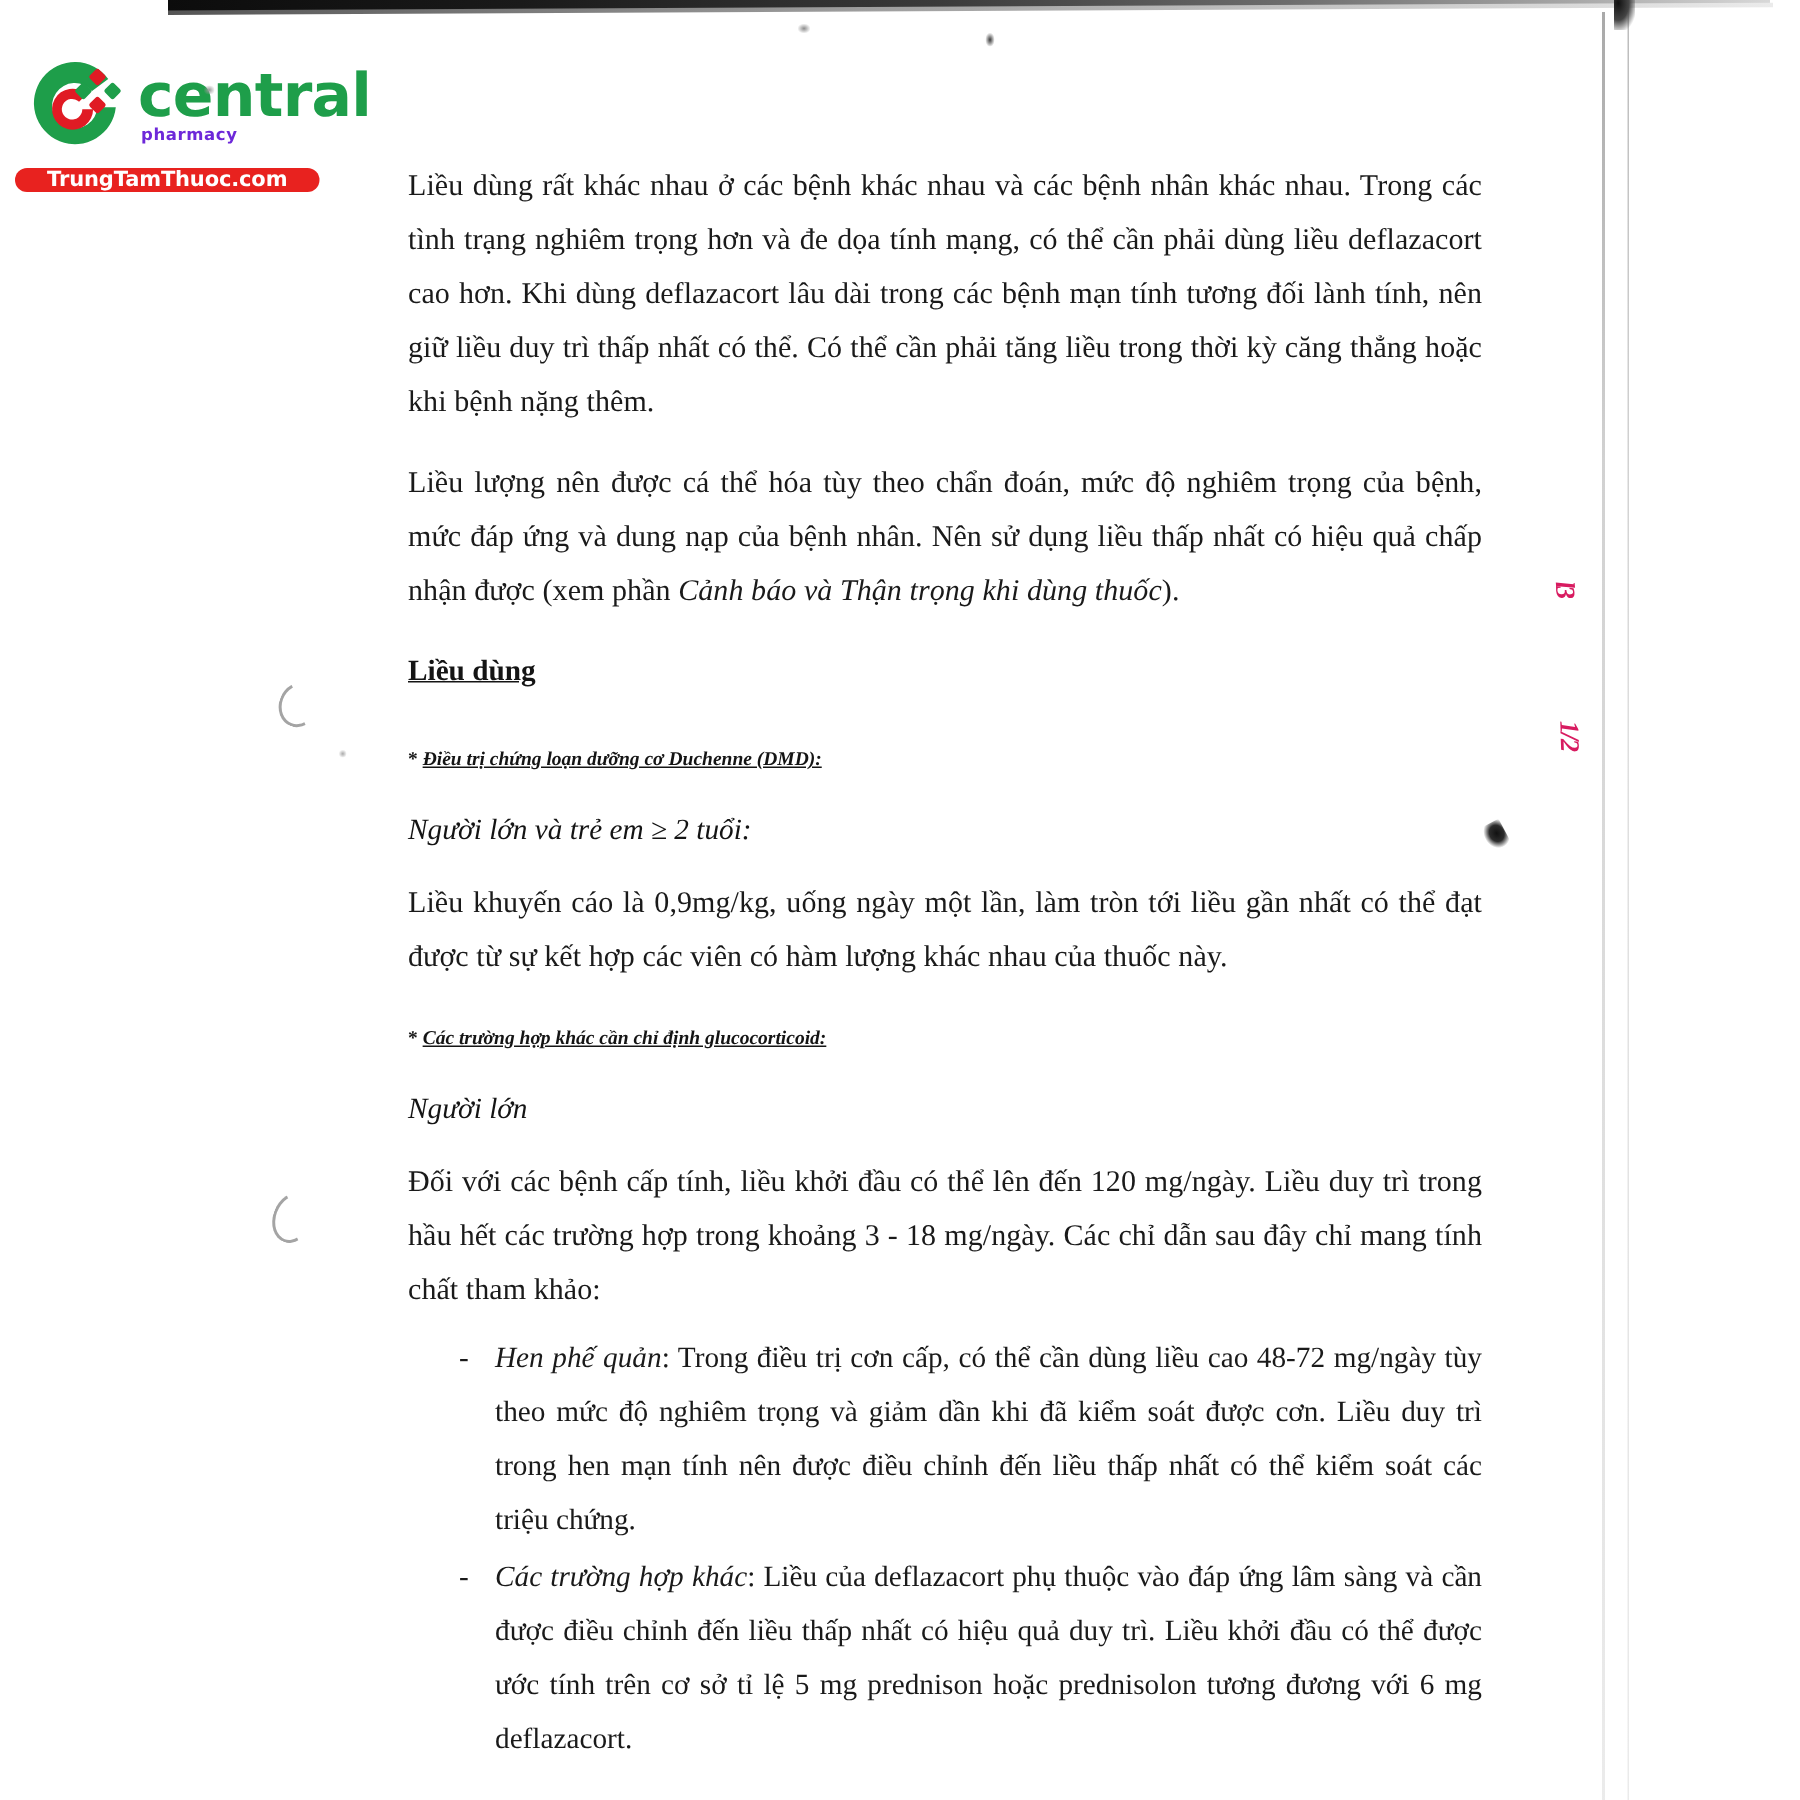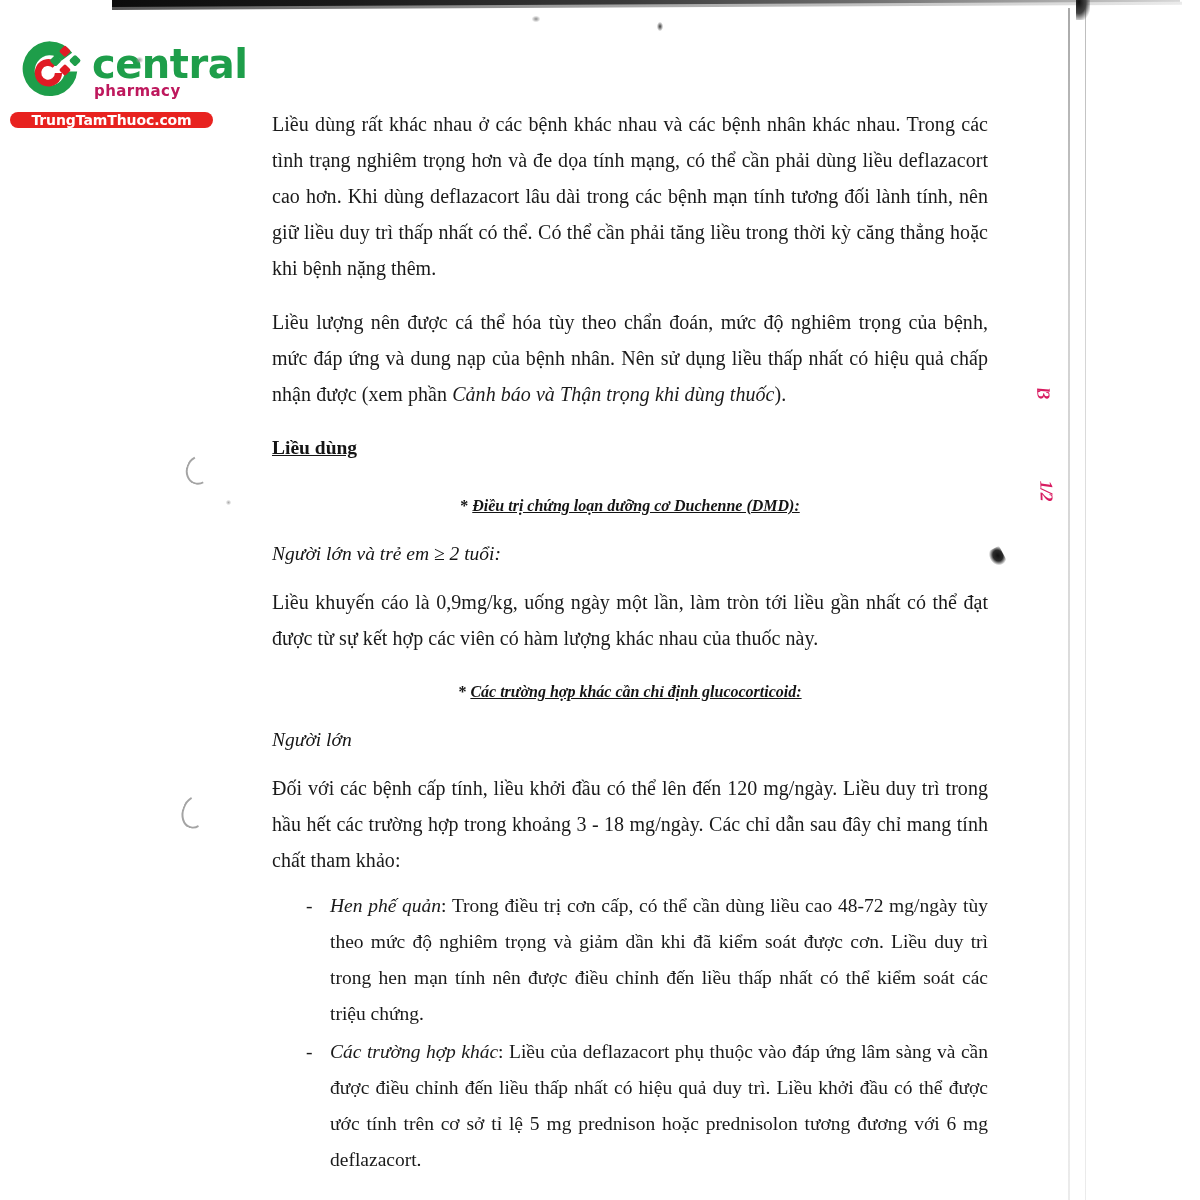--- a/index.html
+++ b/index.html
@@ -99,23 +99,23 @@
     font-weight: bold;
     color: #1e9e4a;
     letter-spacing: -0.5px;
     line-height: 1;
   }
   #brand-subword {
     position: absolute;
     left: 94px;
     top: 62px;
     font-family: "DejaVu Sans", sans-serif;
-    font-size: 15px;
-    font-weight: bold;
-    color: #be185d;
+    font-size: 11px;
+    font-weight: bold;
+    color: #6d28d9;
     letter-spacing: .4px;
     line-height: 1;
   }
   #brand-banner {
     position: absolute;
     left: 10px;
     top: 90px;
     width: 203px;
     height: 16px;
     background: #e8221f;
@@ -153,25 +153,24 @@
     line-height: 36px;
     color: #141414;
     font-weight: bold;
     text-decoration: underline;
     margin: 0 0 12px 0;
     display: inline-block;
     font-family: Liberation Serif, serif;
   }
   .heading-wrap { margin: 0 0 10px 0; }
   .sub-star {
-    font-size: 16px;
+    font-size: 13px;
     line-height: 36px;
     color: #141414;
     margin: 0 0 12px 0;
-    text-align: center;
   }
   .sub-star .star { font-weight: bold; font-style: normal; }
   .sub-star .ital {
     font-style: italic;
     font-weight: bold;
     text-decoration: underline;
   }
   .sub-ital {
     font-size: 19.5px;
     line-height: 36px;

